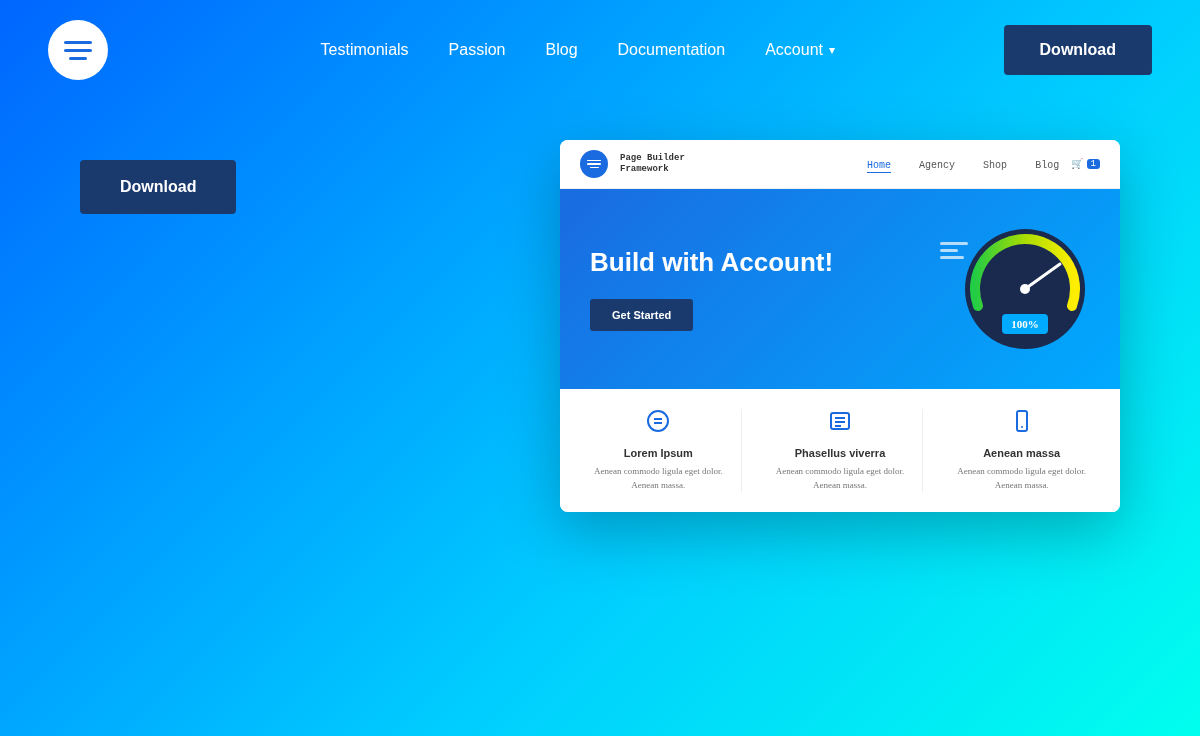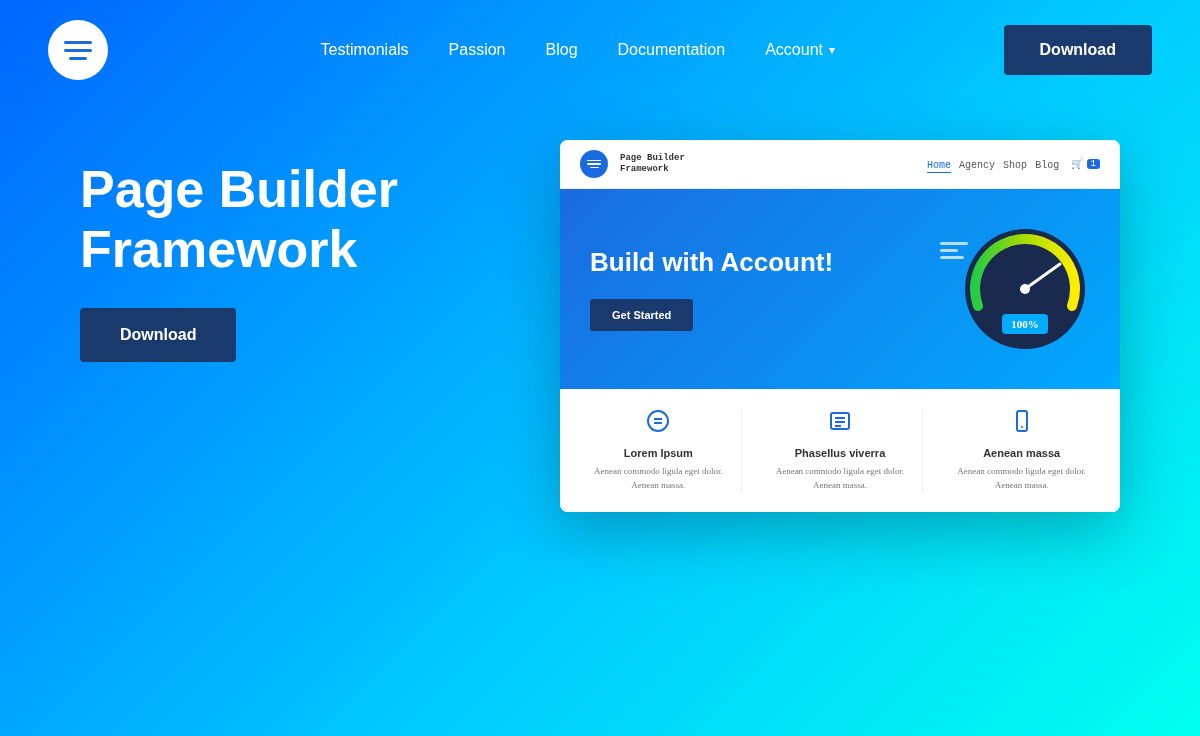--- a/index.html
+++ b/index.html
@@ -156,21 +156,21 @@
     .mini-logo-icon span:nth-child(3) { width: 9px; height: 1.5px; }
     .mini-brand {
       font-size: 9px;
       font-weight: 700;
       color: #333;
       line-height: 1.2;
       flex: 1;
     }
     .mini-nav-links {
       display: flex;
-      gap: 8px;
+      gap: 28px;
       align-items: flex-end;
       list-style: none;
     }
     .mini-nav-links li a {
       font-size: 10px;
       color: #555;
       text-decoration: none;
     }
     .mini-nav-links li.active a {
       color: #1a6be0;
@@ -312,21 +312,20 @@
       </div>
     </li>
   </ul>
 
   <button class="nav-download-btn">Download</button>
 </nav>
 
 <section class="hero">
 
   <div class="hero-text">
-    <h1 class="hero-title">Page Builder Framework</h1>
     <button class="hero-download-btn">Download</button>
   </div>
 
   <div class="preview-card">
 
     <div class="mini-nav">
       <div class="mini-logo">
         <div class="mini-logo-icon">
           <span></span>
             <span></span>

